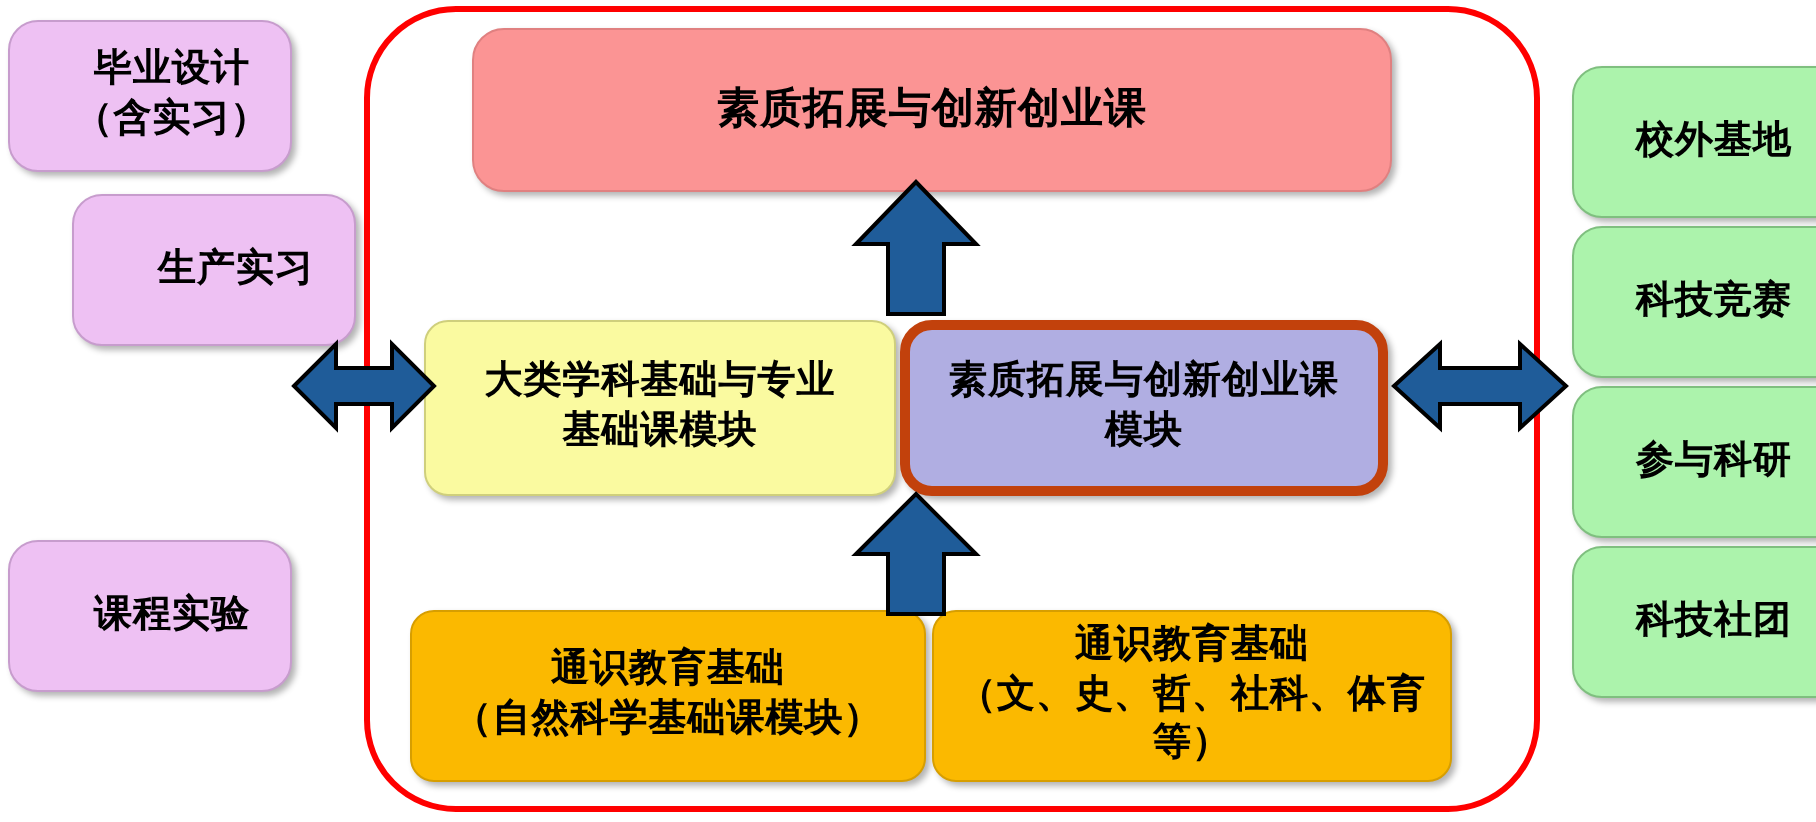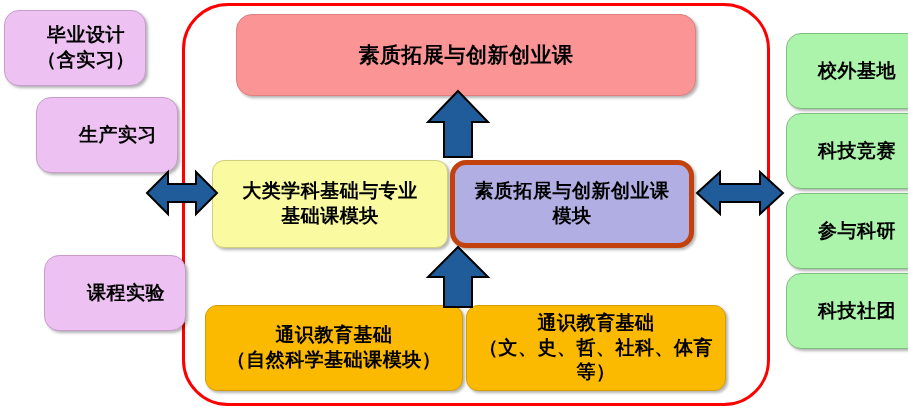--- a/index.html
+++ b/index.html
@@ -86,21 +86,21 @@
 </head>
 <body>
 
 <div id="canvas">
 
   <div id="red-frame"></div>
 
   <div class="box side-box side-left" style="top:10px;">毕业设计
 （含实习）</div>
   <div class="box side-box side-left" style="top:97px;margin-left:32px;">生产实习</div>
-  <div class="box side-box side-left" style="top:255px;margin-left:40px;">课程实验</div>
+  <div class="box side-box side-left" style="top:270px;">课程实验</div>
 
   <div class="box side-box side-right" style="top:33px;">校外基地</div>
   <div class="box side-box side-right" style="top:113px;">科技竞赛</div>
   <div class="box side-box side-right" style="top:193px;">参与科研</div>
   <div class="box side-box side-right" style="top:273px;">科技社团</div>
 
   <div class="box" id="box-major">素质拓展与创新创业课</div>
 
   <div class="box" id="box-discipline">大类学科基础与专业
 基础课模块</div>

